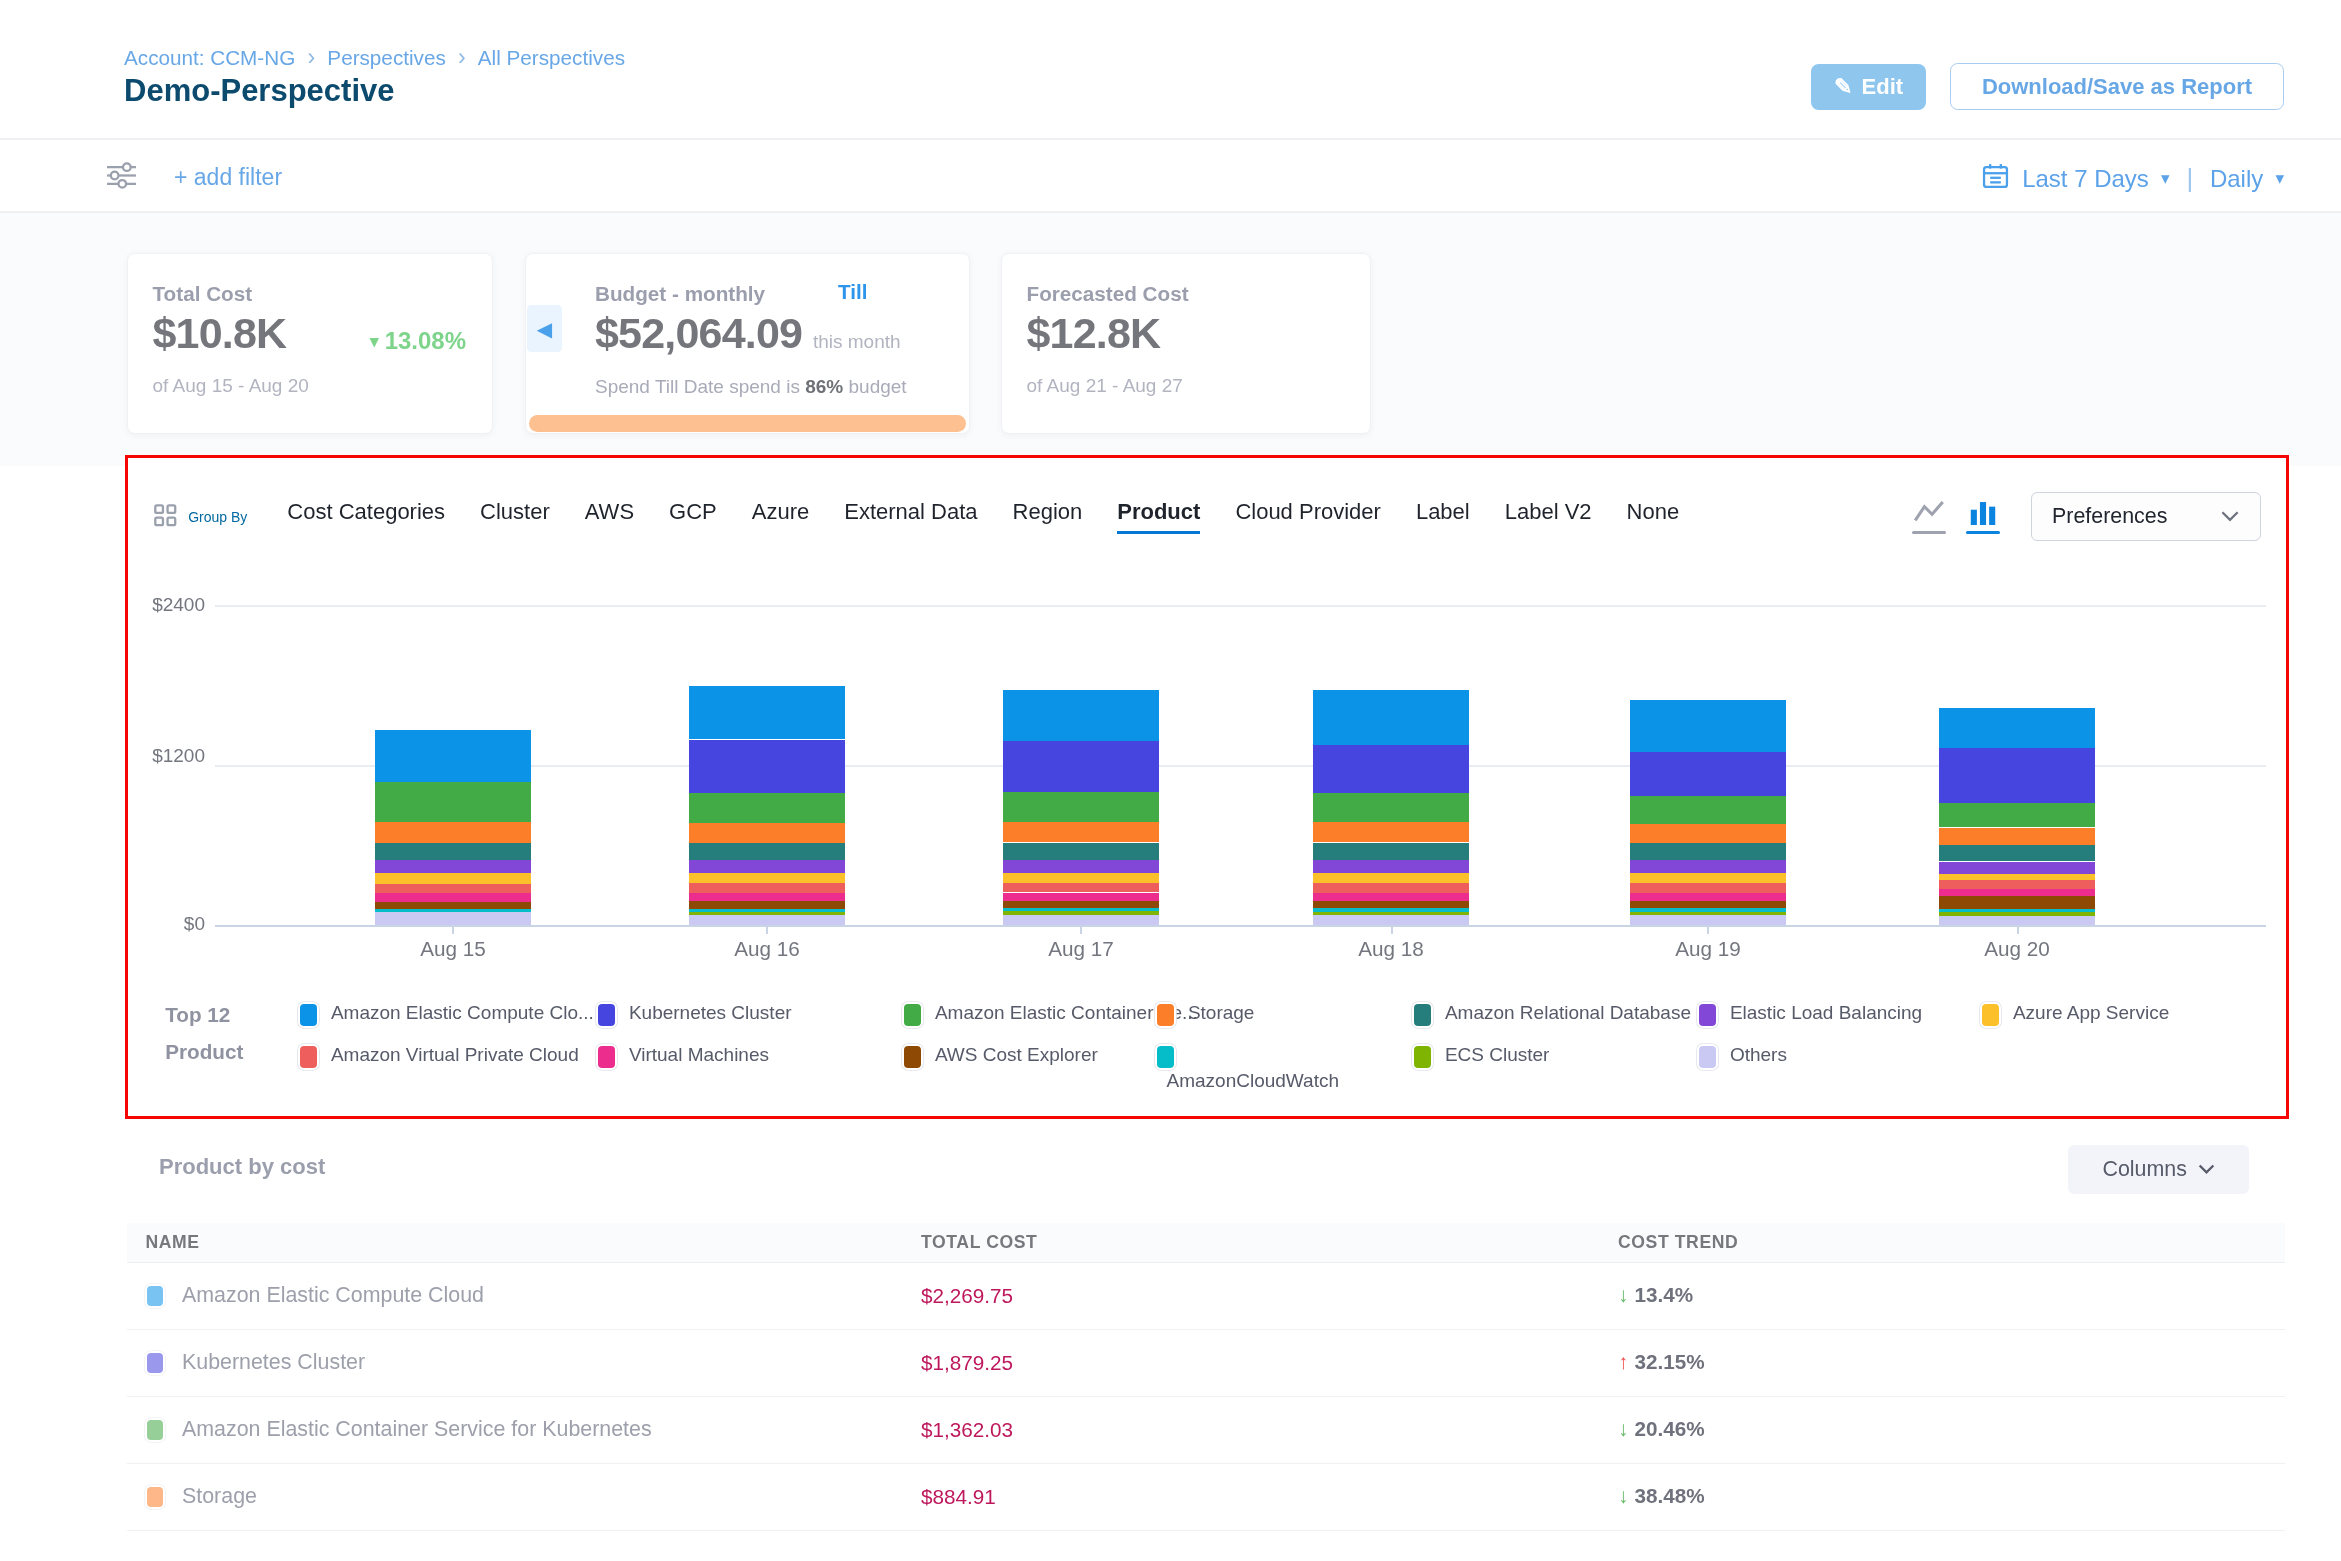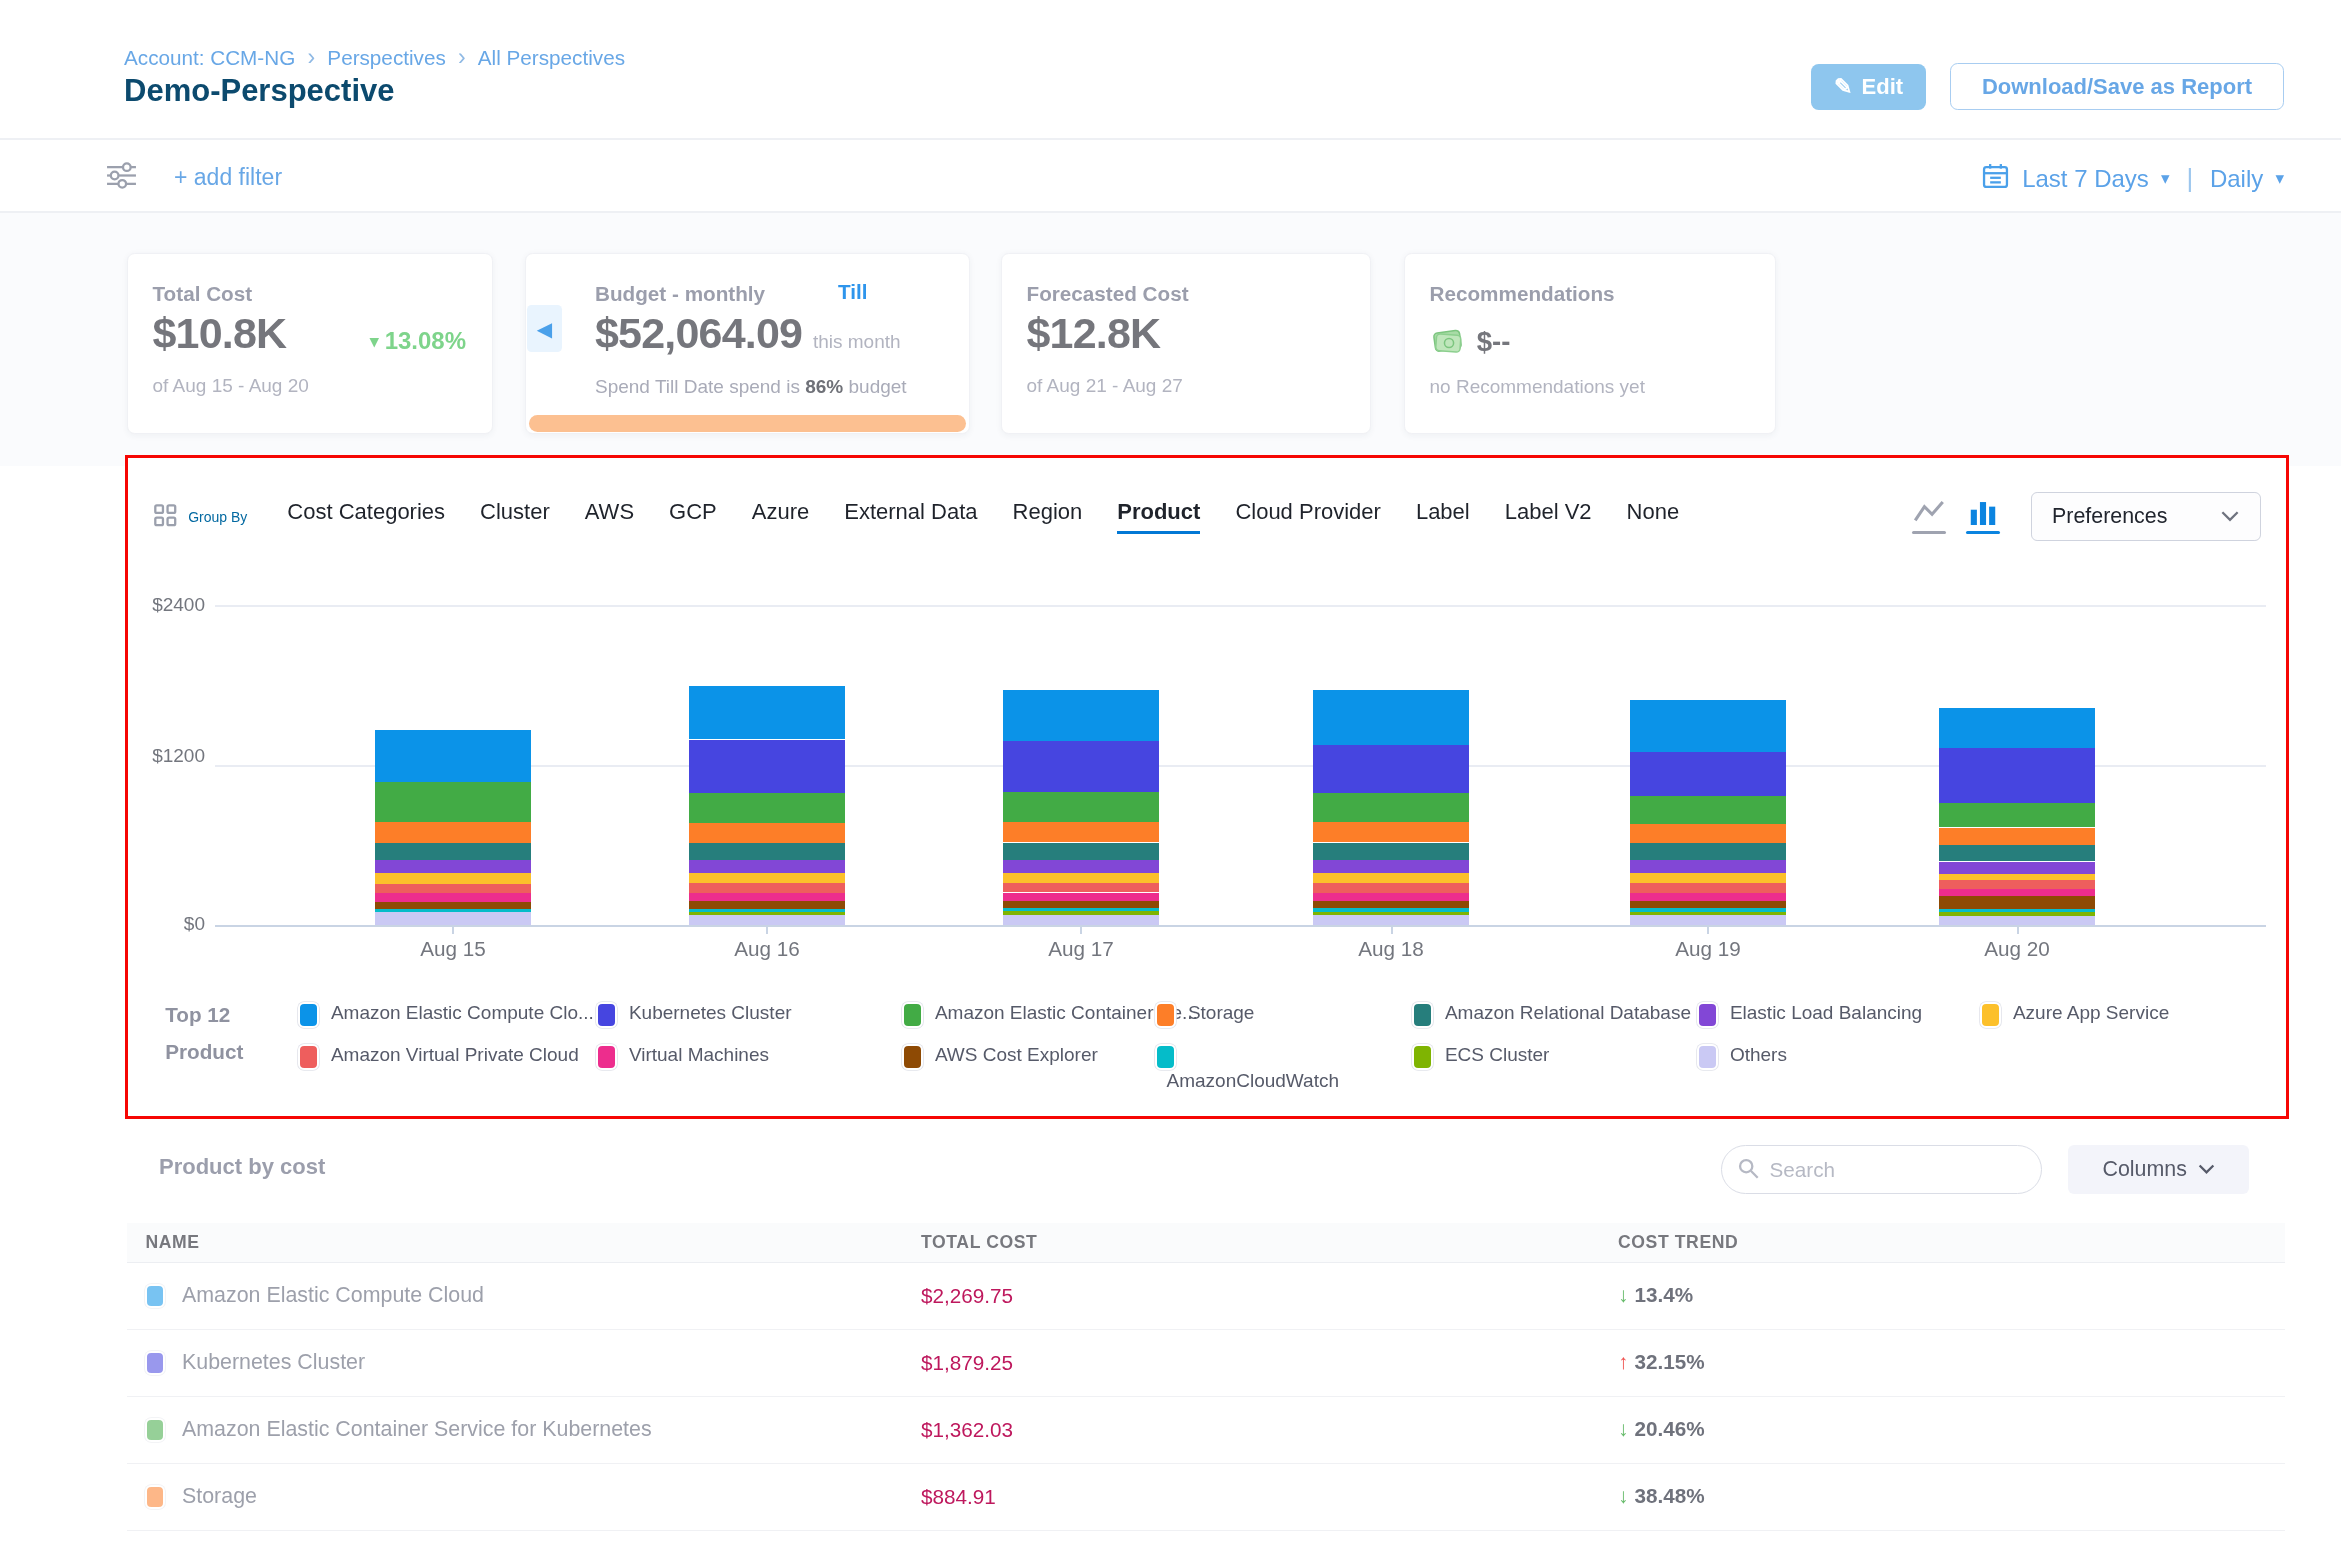--- a/index.html
+++ b/index.html
@@ -172,34 +172,20 @@
     </div>
     <div class="budget-bar"></div>
   </div>
 
   <div class="card" style="left:1001px;width:370px">
     <div class="abs card-label" style="top:27.6px;left:24.5px">Forecasted Cost</div>
     <div class="abs card-value" style="top:55px;left:24.5px">$12.8K</div>
     <div class="abs card-sub" style="top:121px;left:24.5px">of Aug 21 - Aug 27</div>
   </div>
 
-  <div class="card" style="left:1404px;width:372px">
-    <div class="abs card-label" style="top:27.6px;left:24.5px">Recommendations</div>
-    <div class="abs" style="top:70px;left:24.5px;display:flex;align-items:center;gap:12.2px">
-      <span>
-        <svg width="35" height="32" viewBox="0 0 46 42">
-          <rect x="6" y="10" width="34" height="24" rx="5" fill="#a8dba6" stroke="#7cc57f" stroke-width="2" transform="rotate(-8 23 22)"></rect>
-          <rect x="8" y="14" width="32" height="22" rx="5" fill="#bfe6bb" stroke="#8ccf8e" stroke-width="2" transform="rotate(4 24 25)"></rect>
-          <circle cx="25" cy="25" r="6" fill="none" stroke="#7cc57f" stroke-width="2"></circle>
-        </svg>
-      </span>
-      <span style="font-size:27.6px;font-weight:700;color:#75767c">$--</span>
-    </div>
-    <div class="abs card-sub" style="top:122px;left:24.5px">no Recommendations yet</div>
-  </div>
 
   <div class="abs chart-card">
     <div class="gb-row">
       <span>
         <svg width="24.5" height="24.5" viewBox="0 0 32 32" fill="none" stroke="#9ba0ad" stroke-width="3">
           <rect x="3" y="3" width="10" height="10" rx="2"></rect>
             <rect x="19" y="3" width="10" height="10" rx="2"></rect>
           <rect x="3" y="19" width="10" height="10" rx="2"></rect>
             <rect x="19" y="19" width="10" height="10" rx="2"></rect>
         </svg>
@@ -411,29 +397,20 @@
             <span class="swatch" style="background: rgb(202, 201, 244);"></span>
             <span class="lbl">Others</span>
           </div>
         </div>
     </div>
   </div>
 
   <div class="abs annotation"></div>
 
   <div class="abs tbl-title">Product by cost</div>
-  <div class="abs search-box">
-    <span>
-      <svg width="23" height="23" viewBox="0 0 30 30" fill="none" stroke="#b6b9c4" stroke-width="3">
-        <circle cx="12" cy="12" r="8"></circle>
-          <line x1="18" y1="18" x2="27" y2="27"></line>
-      </svg>
-    </span>
-    <input value="" placeholder="Search" style="">
-  </div>
   <div class="abs columns-btn">
     <span>Columns</span>
     <svg width="17" height="10.7" viewBox="0 0 22 14" fill="none" stroke="#565a69" stroke-width="3">
       <polyline points="2,2 11,11 20,2"></polyline>
     </svg>
   </div>
   <div class="abs thead">
     <span class="th" style="left:18.4px">NAME</span>
     <span class="th" style="left:794px">TOTAL COST</span>
     <span class="th" style="left:1491px">COST TREND</span>

